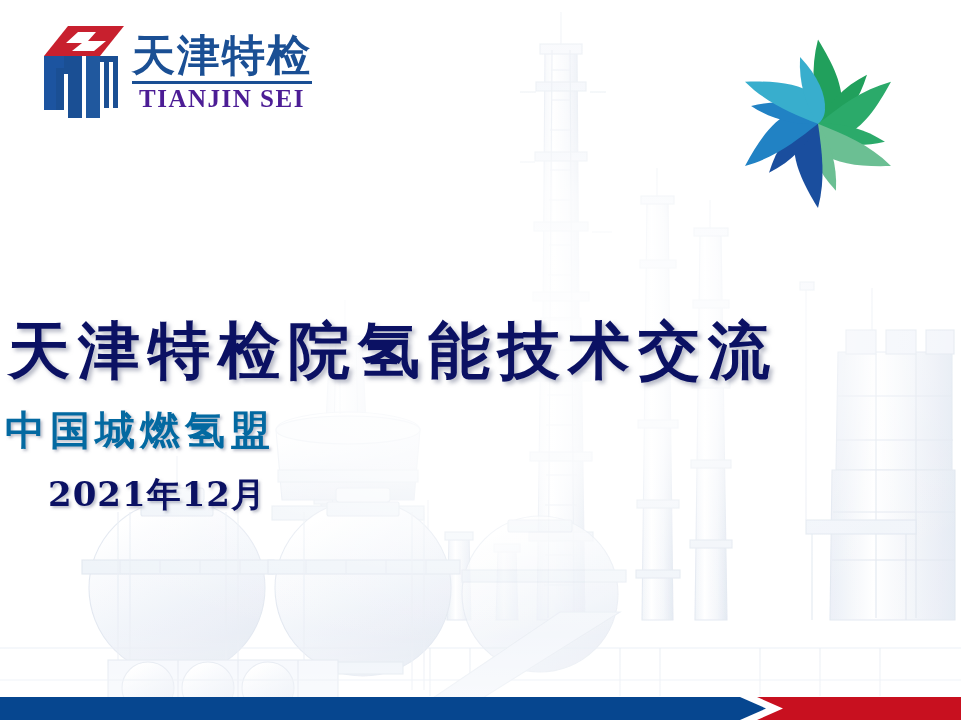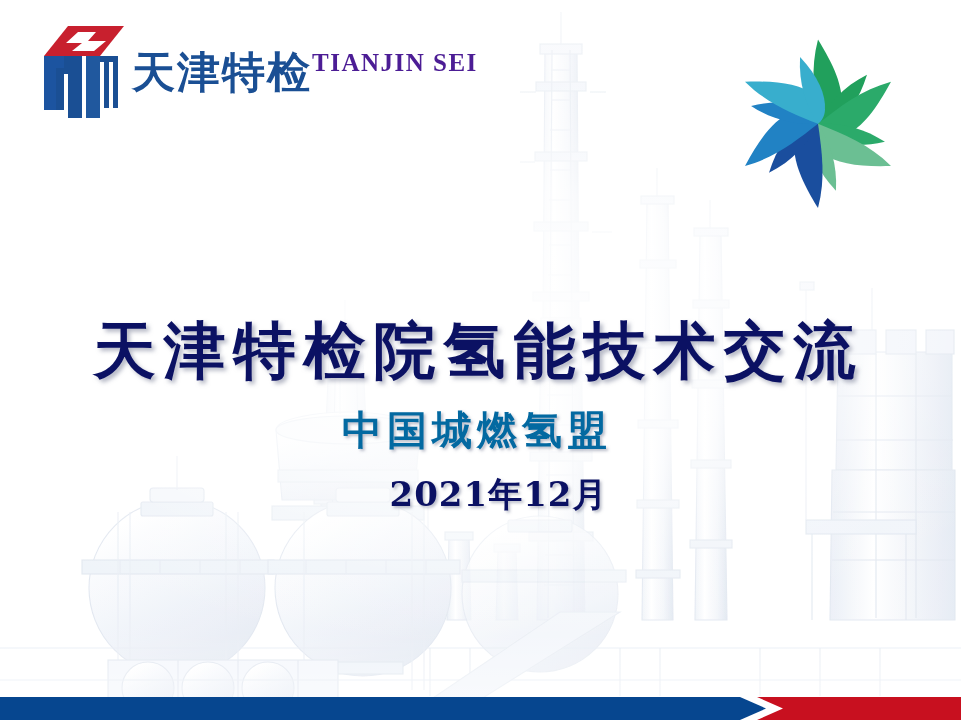--- a/index.html
+++ b/index.html
@@ -45,21 +45,21 @@
   .logo-left {
     position: absolute;
     left: 38px;
     top: 22px;
     z-index: 5;
     display: flex;
     align-items: center;
     gap: 8px;
   }
   .logo-mark { width: 86px; height: 100px; display: block; }
-  .logo-wordmark { display: flex; flex-direction: row; justify-content: center; }
+  .logo-wordmark { display: flex; flex-direction: column; justify-content: center; }
   .logo-cn {
     font-family: "DejaVu Sans", "Liberation Sans", sans-serif;
     font-weight: bold;
     font-size: 43px;
     line-height: 1.03;
     letter-spacing: 2px;
     color: #1A4F94;
     white-space: nowrap;
   }
   .logo-rule {
@@ -90,21 +90,21 @@
   }
   .logo-right svg { display: block; width: 100%; height: 100%; }
 
   
   .title-block {
     position: absolute;
     left: 0;
     top: 316px;
     width: 949px;
     z-index: 6;
-    text-align: center;
+    text-align: left;
   }
   .main-title {
     font-family: "DejaVu Serif", "Liberation Serif", serif;
     font-weight: bold;
     font-size: 62px;
     line-height: 1.12;
     letter-spacing: 8px;
     color: #0B1163;
     text-shadow: 3px 3px 4px rgba(120,125,150,0.55);
     white-space: nowrap;

